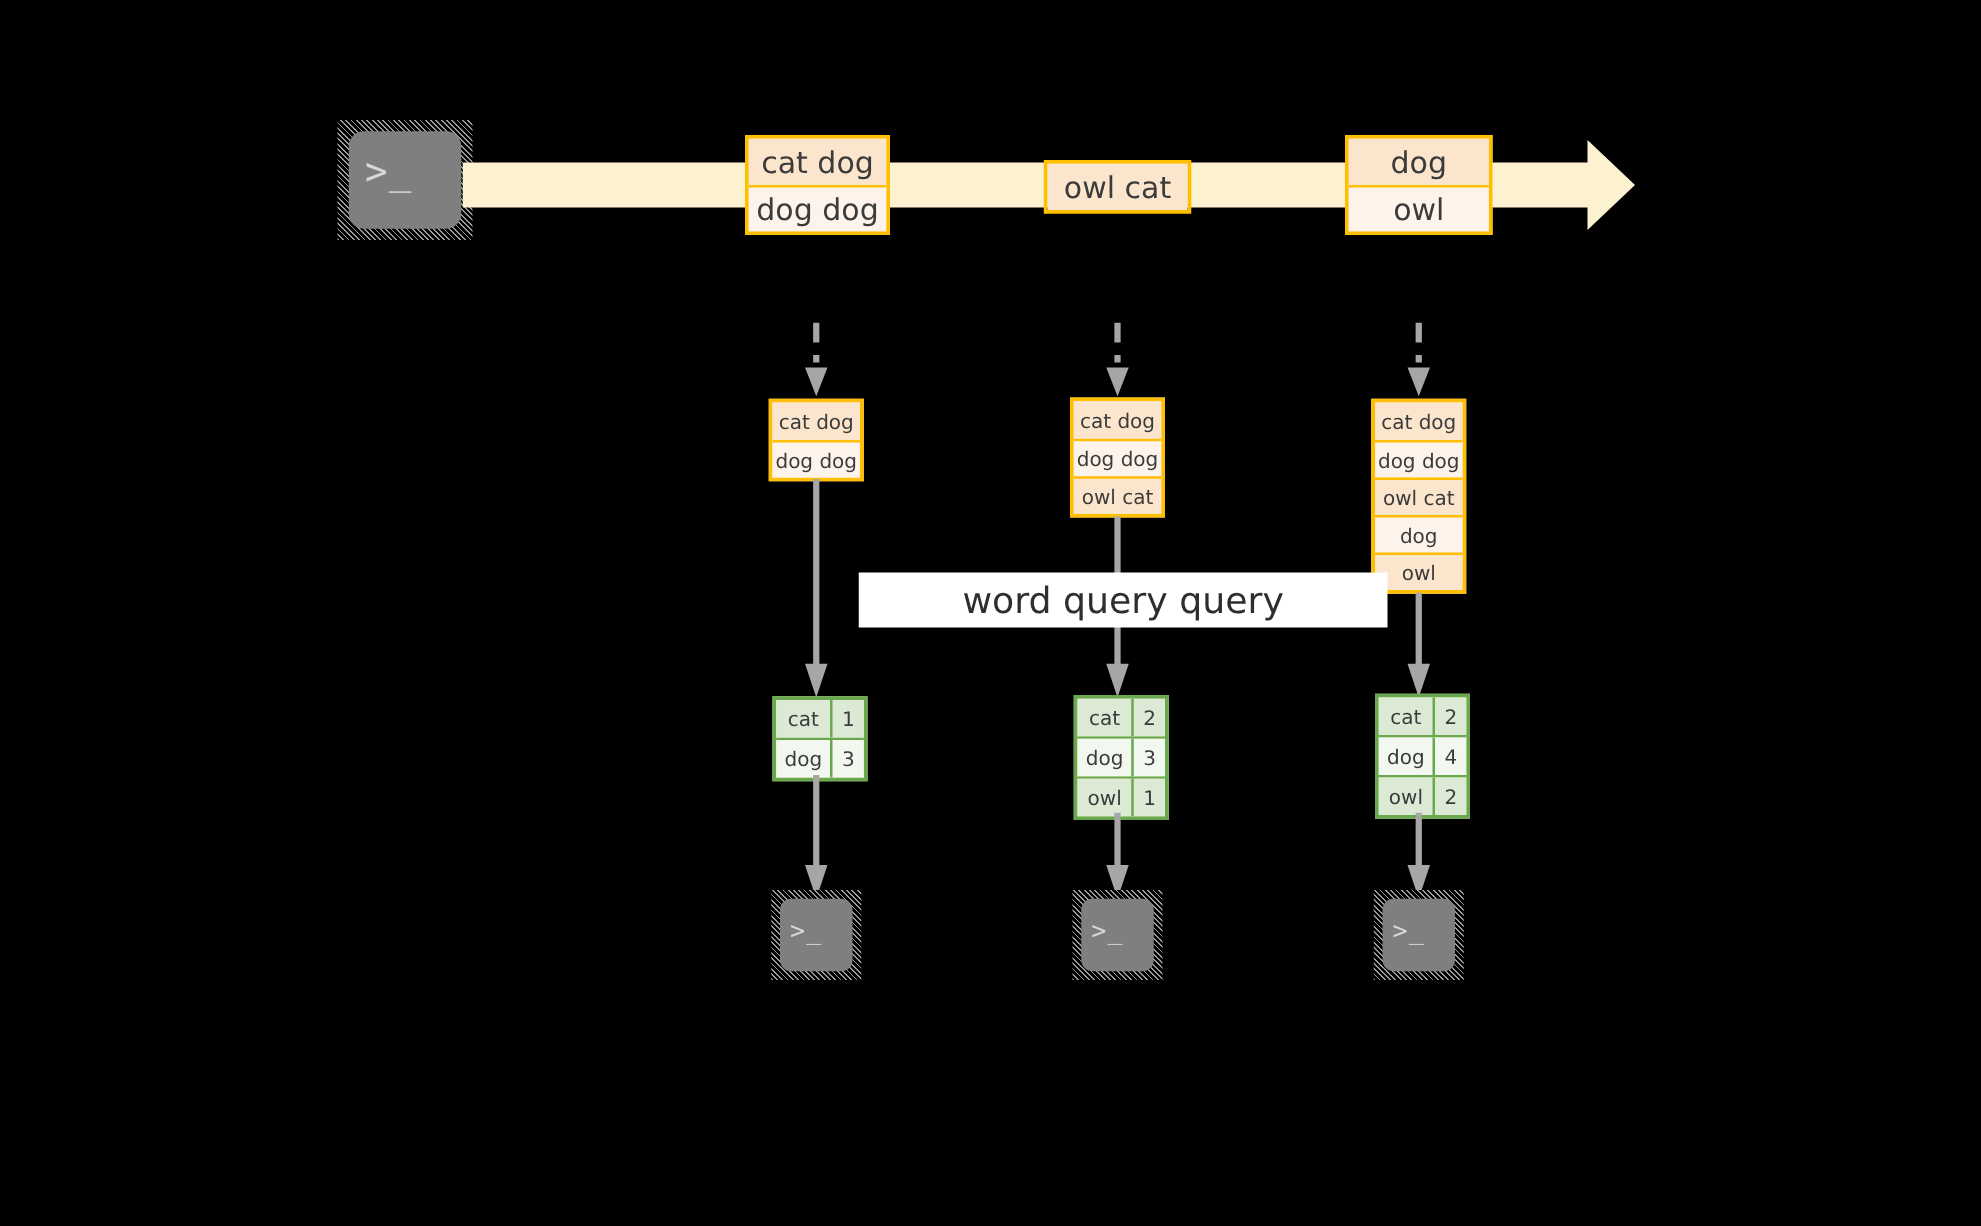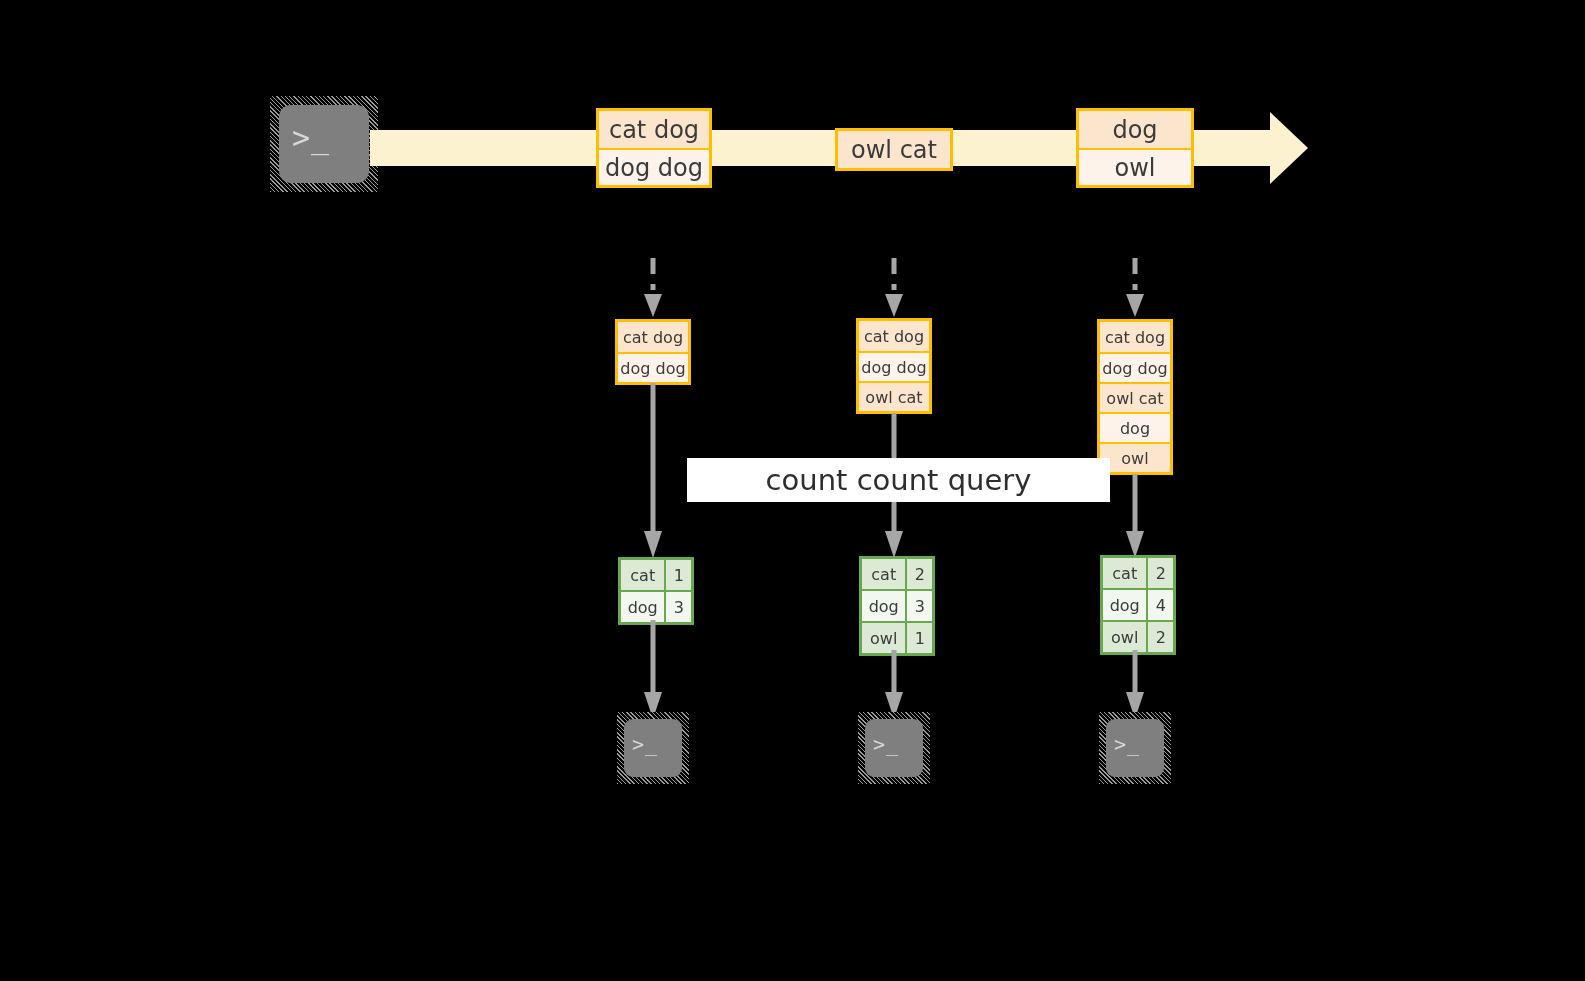--- a/index.html
+++ b/index.html
@@ -220,21 +220,21 @@
     </svg>
   </div>
   <div class="conn" style="left:1125px; top:474px;">
     <svg width="20" height="85" viewBox="0 0 20 85" xmlns="http://www.w3.org/2000/svg">
       <line x1="10" y1="0" x2="10" y2="60" stroke="#a6a6a6" stroke-width="5"></line>
       <path d="M10,84 L1,57 L19,57 Z" fill="#a6a6a6"></path>
     </svg>
   </div>
 
   <div class="label-band">
-    <span class="txt">count count query</span>
+    <span class="txt">word query query</span>
   </div>
 
   <div class="res-group g-res-1">
     <div class="res-row dark">
       <div class="res-cell word">cat</div>
       <div class="res-cell count">1</div>
     </div>
     <div class="res-row light">
       <div class="res-cell word">dog</div>
       <div class="res-cell count">3</div>

